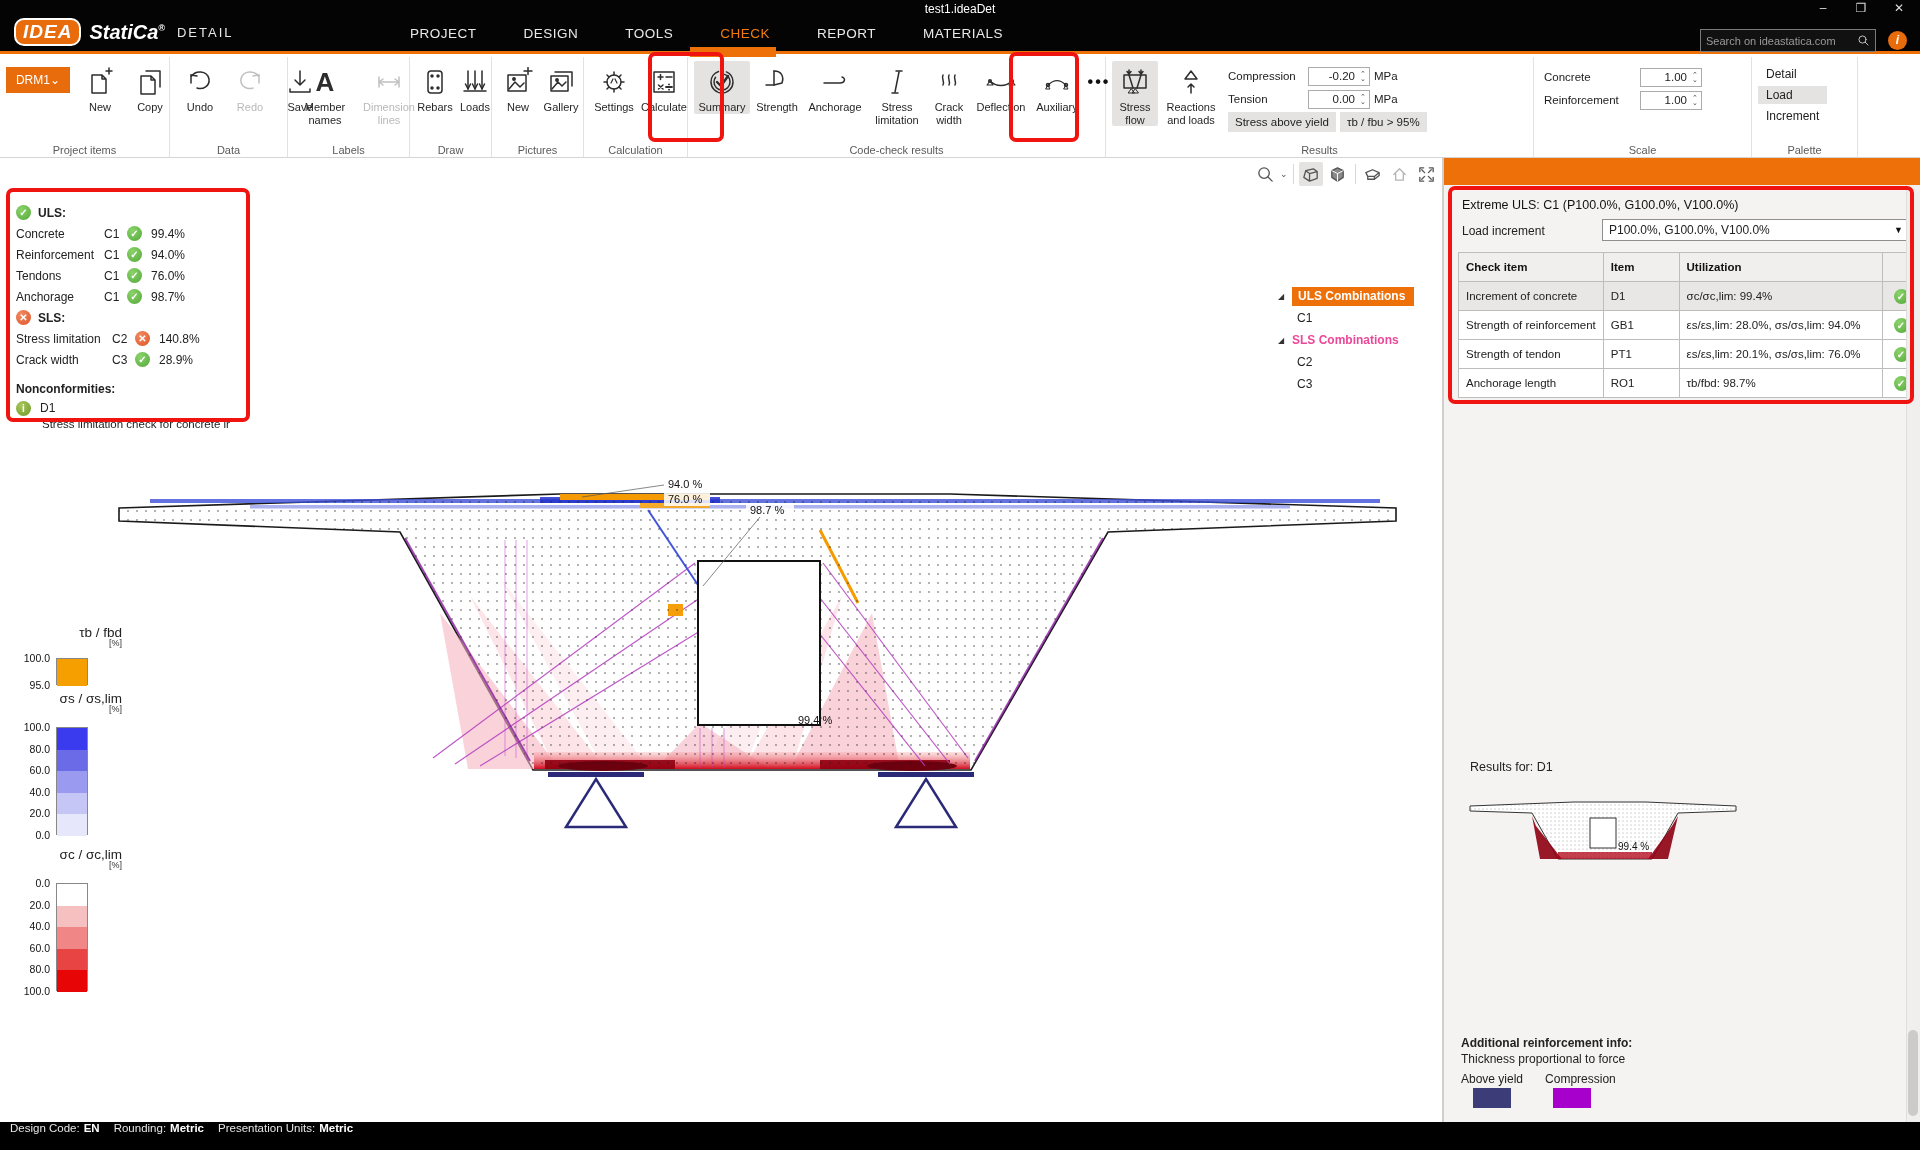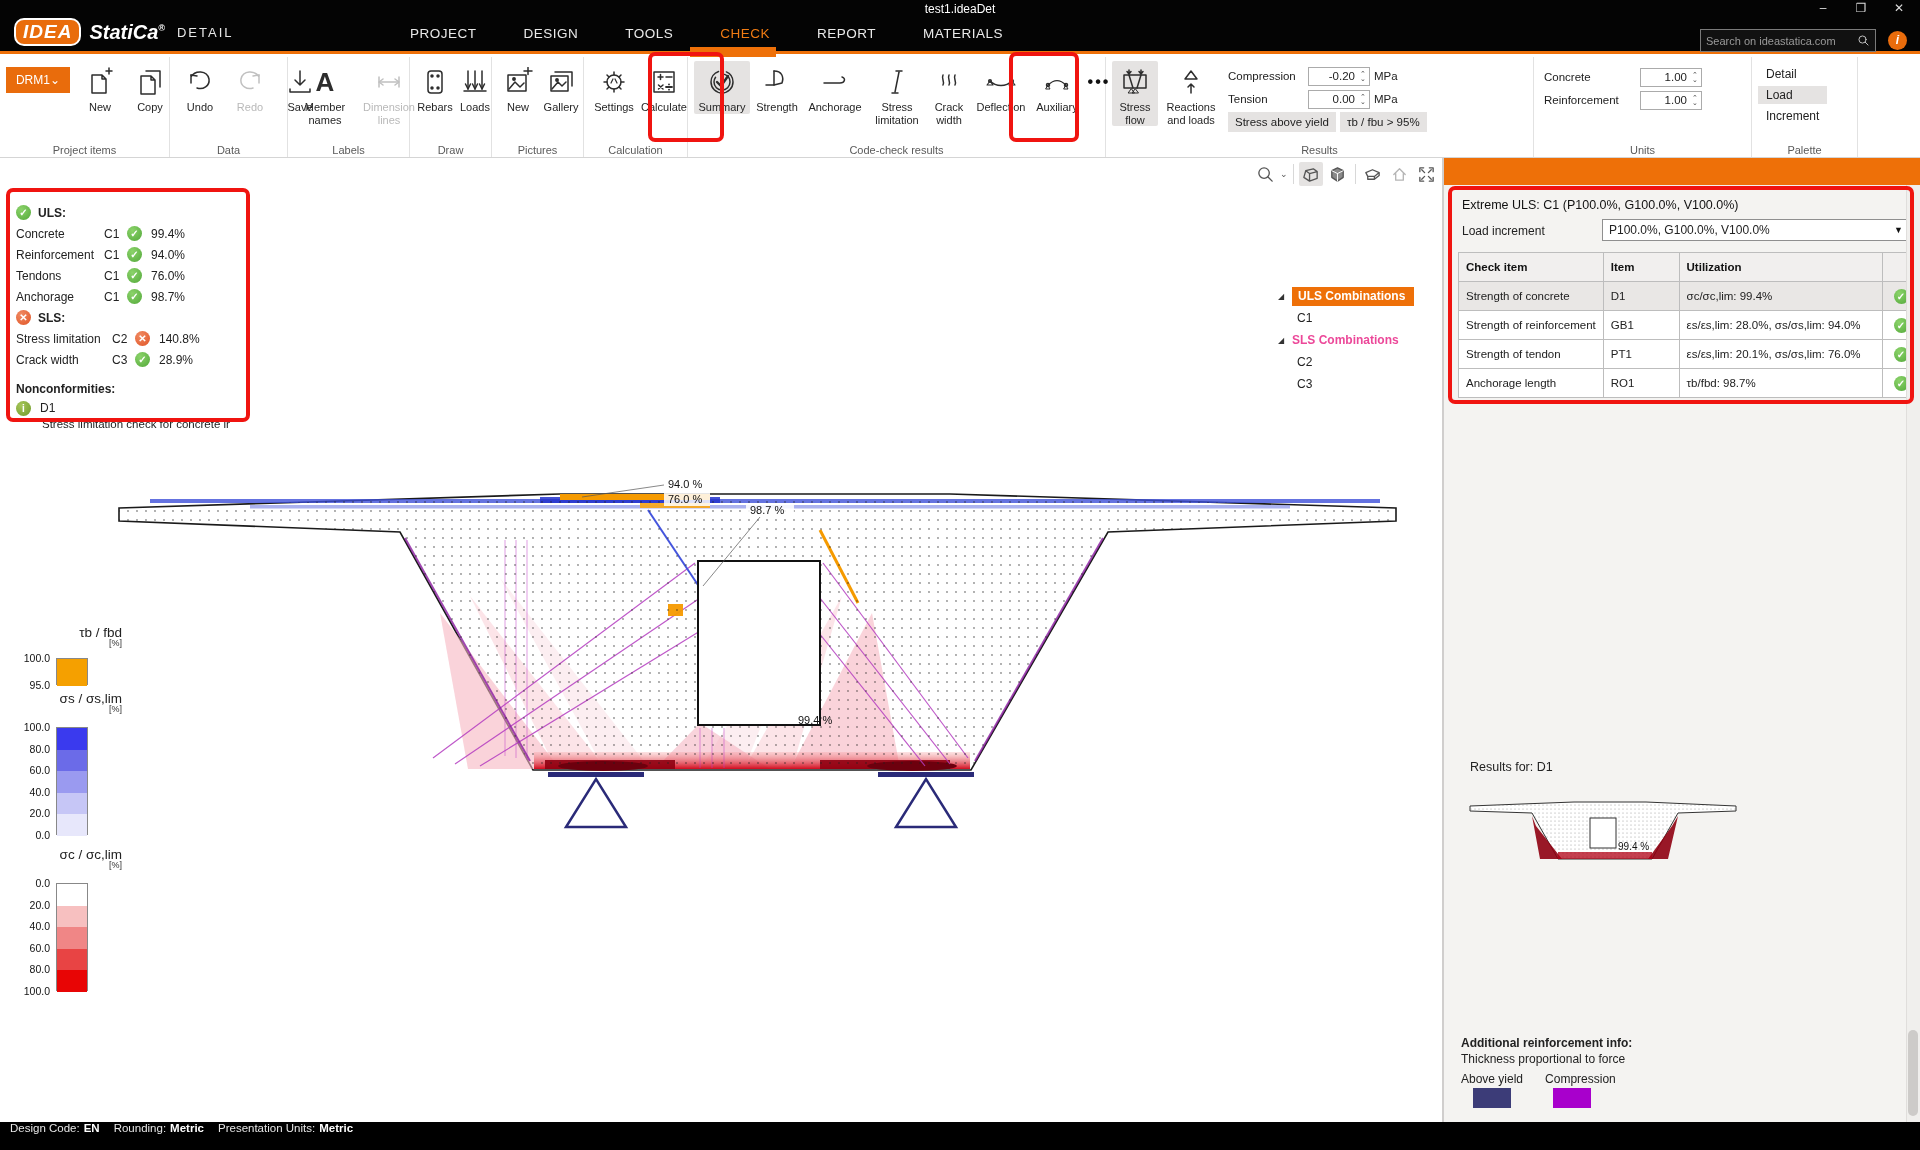--- a/index.html
+++ b/index.html
@@ -570,21 +570,21 @@
         <span class="flabel" style="width:92px">Reinforcement</span>
         <span class="fbox">
           <span class="fval">1.00</span>
           <span class="fspin">
               <span>⌃</span>
               <span>⌄</span>
             </span>
         </span>
       </div>
     </div>
-    <div class="rgl">Units</div>
+    <div class="rgl">Scale</div>
   </div>
 
   <div class="rgroup" style="width:106px">
     <div class="palette-col">
       <span class="pbtn">Detail</span>
       <span class="pbtn sel">Load</span>
       <span class="pbtn">Increment</span>
     </div>
     <div class="rgl">Palette</div>
   </div>
@@ -834,21 +834,21 @@
 
   <table class="rtable">
     <tbody>
         <tr>
       <th class="c1">Check item</th>
       <th class="c2">Item</th>
       <th class="c3">Utilization</th>
       <th class="c4"></th>
     </tr>
     <tr class="shade">
-      <td class="c1">Strength of concrete</td>
+      <td class="c1">Increment of concrete</td>
       <td class="c2">D1</td>
       <td class="c3">σc/σc,lim: 99.4%</td>
       <td class="c4"><span class="st-ico st-pass">✓</span></td>
     </tr>
     <tr>
       <td class="c1">Strength of reinforcement</td>
       <td class="c2">GB1</td>
       <td class="c3">εs/εs,lim: 28.0%, σs/σs,lim: 94.0%</td>
       <td class="c4"><span class="st-ico st-pass">✓</span></td>
     </tr>

